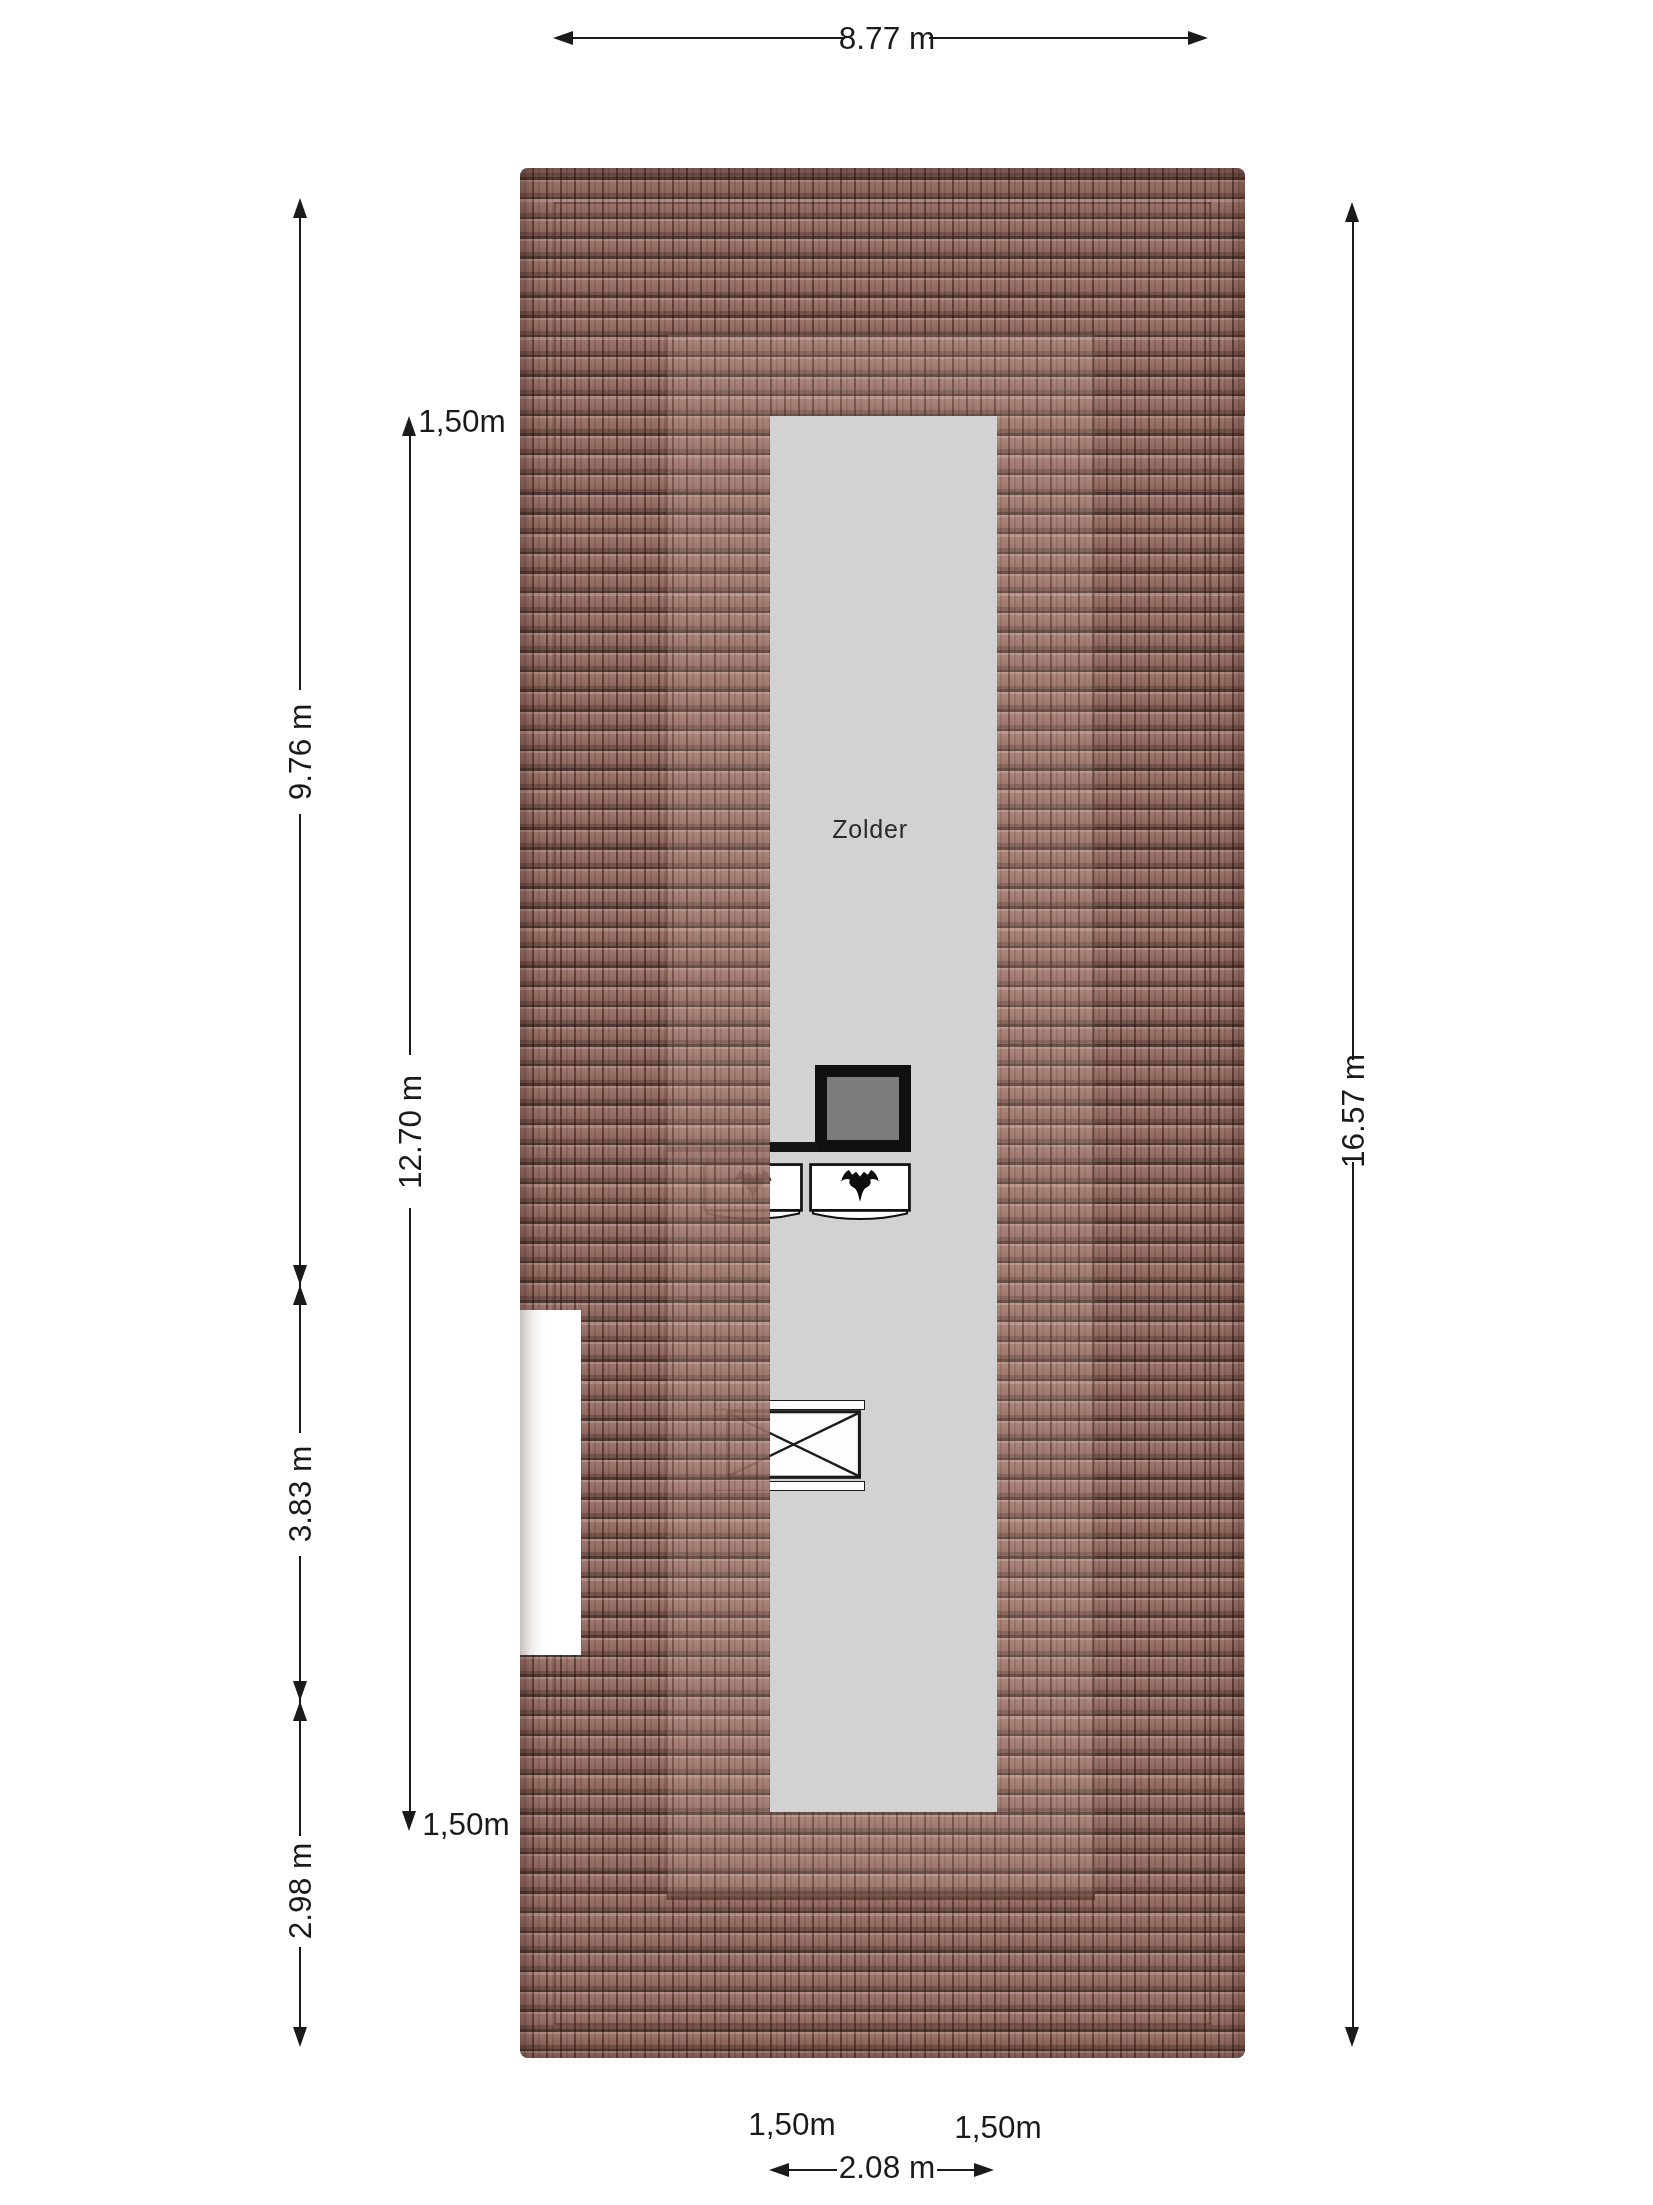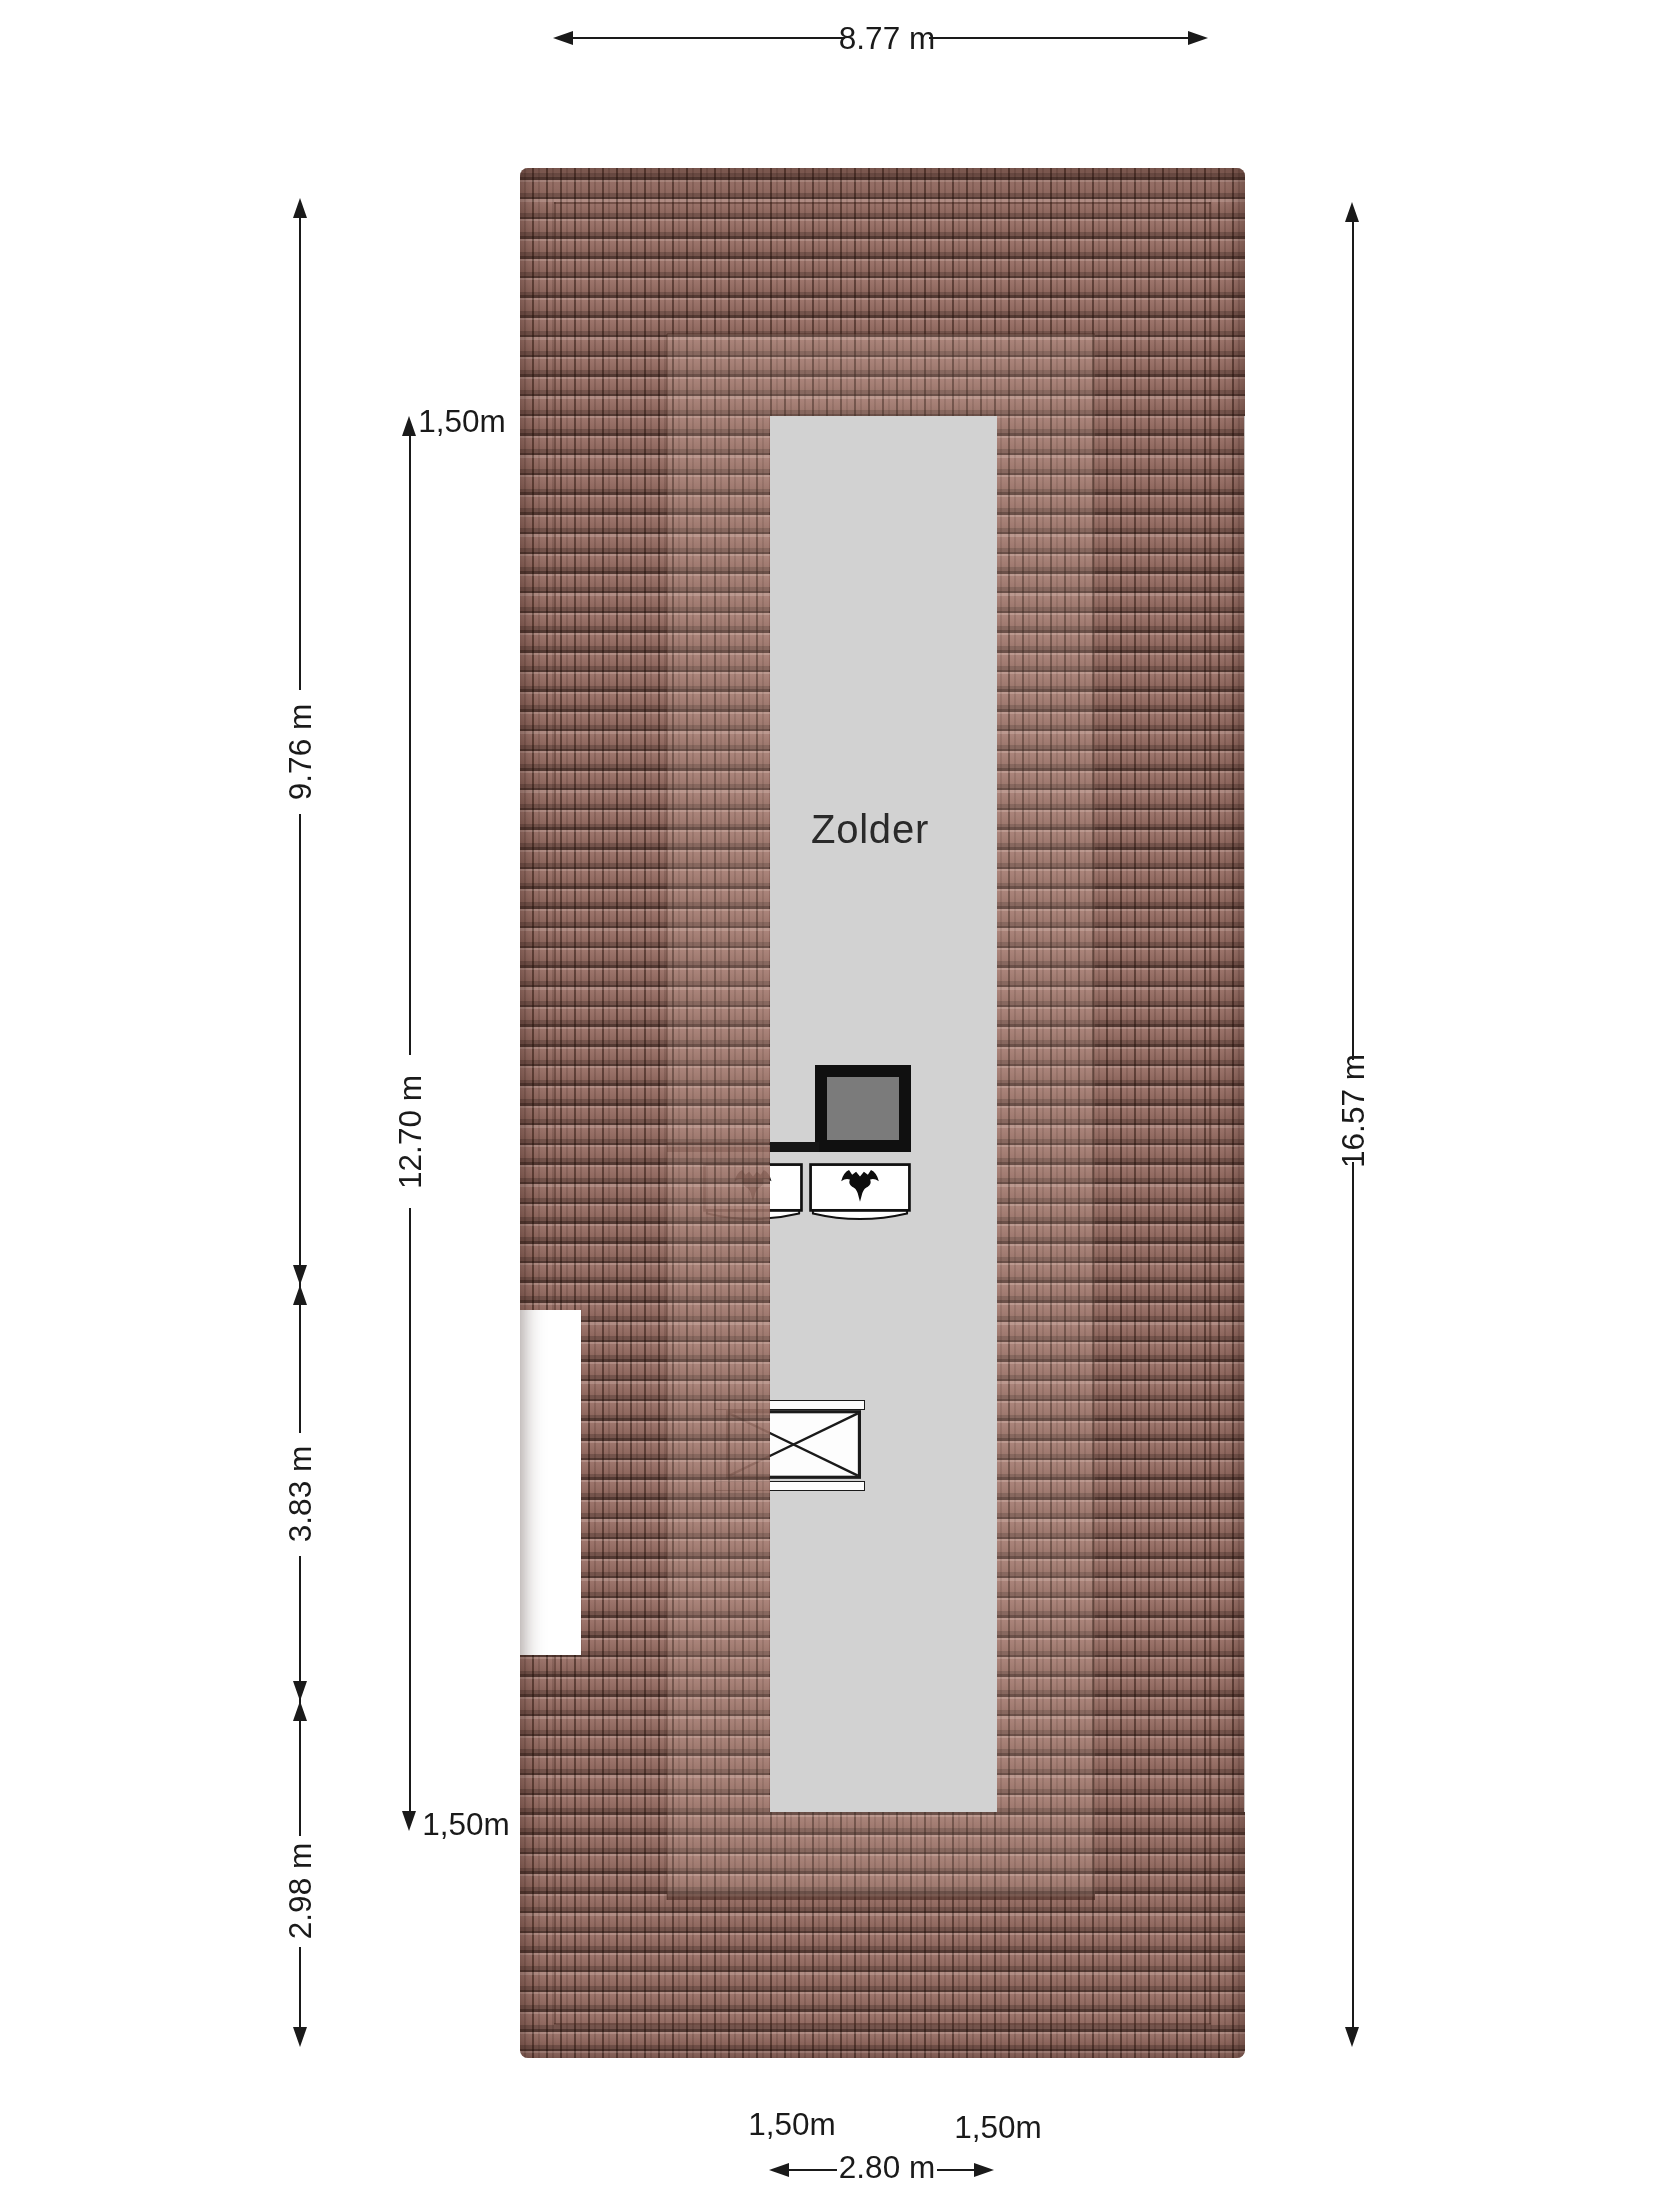--- a/index.html
+++ b/index.html
@@ -39,21 +39,21 @@
   
   .dim{position:absolute;background:#1a1a1a;z-index:5;}
   .ah{position:absolute;width:0;height:0;z-index:5;}
   .ah-up{border-left:7px solid transparent;border-right:7px solid transparent;border-bottom:20.5px solid #1a1a1a;}
   .ah-down{border-left:7px solid transparent;border-right:7px solid transparent;border-top:20.5px solid #1a1a1a;}
   .ah-left{border-top:7px solid transparent;border-bottom:7px solid transparent;border-right:20.5px solid #1a1a1a;}
   .ah-right{border-top:7px solid transparent;border-bottom:7px solid transparent;border-left:20.5px solid #1a1a1a;}
   .hlabel,.vlabel{position:absolute;font-size:31.5px;white-space:nowrap;z-index:6;color:#1a1a1a;}
   .hlabel{transform:translate(-50%,-50%);}
   .vlabel{transform:translate(-50%,-50%) rotate(-90deg);}
-  .room-label{position:absolute;font-size:40px;color:#2a2a2a;z-index:4;transform:translate(-50%,-50%);letter-spacing:0.8px;}
+  .room-label{position:absolute;font-size:25px;color:#2a2a2a;z-index:4;transform:translate(-50%,-50%);letter-spacing:0.8px;}
 </style>
 </head>
 <body>
 
 <div id="stage">
 
   <div class="floor"></div>
 
   <div class="obj chimney"></div>
   <div class="obj chimney-bar"></div>
@@ -139,18 +139,18 @@
   <div class="ah ah-up" style="left:1345px;top:202px"></div>
   <div class="dim" style="left:1352px;top:221px;width:2.4px;height:839px"></div>
   <div class="vlabel" style="left:1353px;top:1111px">16.57 m</div>
   <div class="dim" style="left:1352px;top:1162px;width:2.4px;height:866px"></div>
   <div class="ah ah-down" style="left:1345px;top:2027px"></div>
 
   <div class="hlabel" style="left:792px;top:2124px">1,50m</div>
   <div class="hlabel" style="left:998px;top:2127px">1,50m</div>
   <div class="ah ah-left" style="left:769px;top:2163px"></div>
   <div class="dim" style="left:788px;top:2169px;width:49px;height:2.4px"></div>
-  <div class="hlabel" style="left:887px;top:2167px">2.80 m</div>
+  <div class="hlabel" style="left:887px;top:2167px">2.08 m</div>
   <div class="dim" style="left:937px;top:2169px;width:39px;height:2.4px"></div>
   <div class="ah ah-right" style="left:974px;top:2163px"></div>
 
 </div>
 
 
 </body></html>

